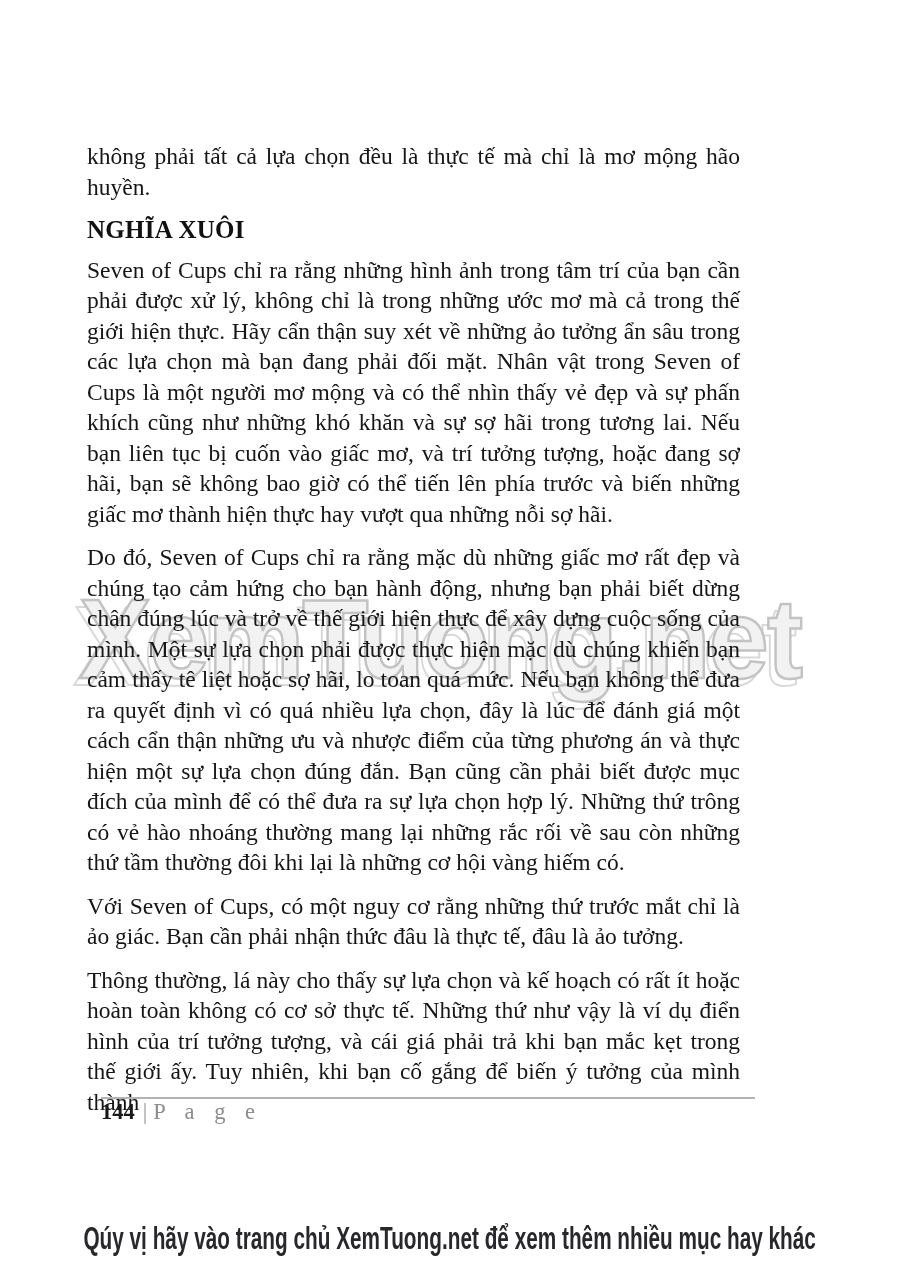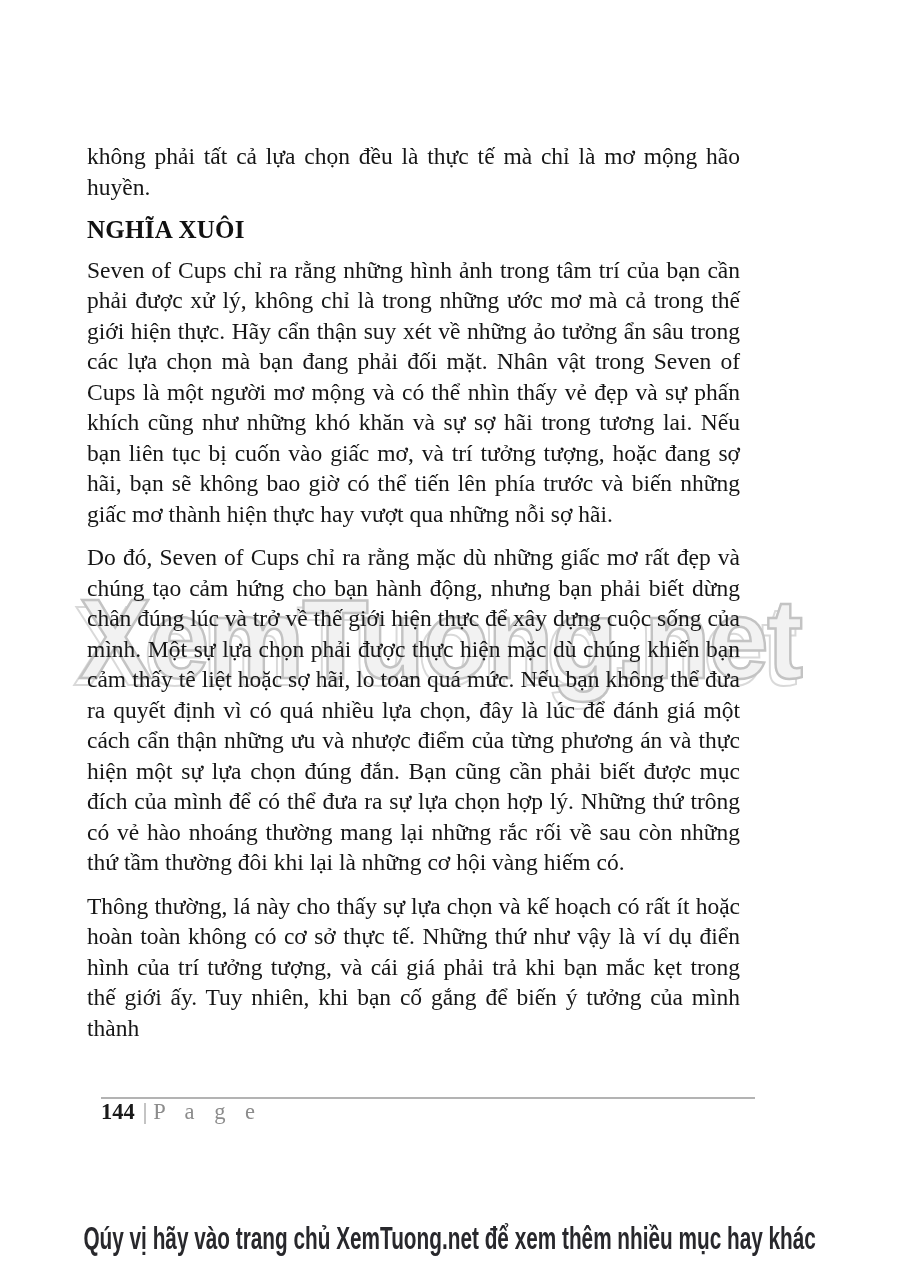--- a/index.html
+++ b/index.html
@@ -121,20 +121,21 @@
 
   <div class="content">
     <p>không phải tất cả lựa chọn đều là thực tế mà chỉ là mơ mộng hão huyền.</p>
 
     <div class="section-heading">NGHĨA XUÔI</div>
 
     <p>Seven of Cups chỉ ra rằng những hình ảnh trong tâm trí của bạn cần phải được xử lý, không chỉ là trong những ước mơ mà cả trong thế giới hiện thực. Hãy cẩn thận suy xét về những ảo tưởng ẩn sâu trong các lựa chọn mà bạn đang phải đối mặt. Nhân vật trong Seven of Cups là một người mơ mộng và có thể nhìn thấy vẻ đẹp và sự phấn khích cũng như những khó khăn và sự sợ hãi trong tương lai. Nếu bạn liên tục bị cuốn vào giấc mơ, và trí tưởng tượng, hoặc đang sợ hãi, bạn sẽ không bao giờ có thể tiến lên phía trước và biến những giấc mơ thành hiện thực hay vượt qua những nỗi sợ hãi.</p>
 
     <p>Do đó, Seven of Cups chỉ ra rằng mặc dù những giấc mơ rất đẹp và chúng tạo cảm hứng cho bạn hành động, nhưng bạn phải biết dừng chân đúng lúc và trở về thế giới hiện thực để xây dựng cuộc sống của mình. Một sự lựa chọn phải được thực hiện mặc dù chúng khiến bạn cảm thấy tê liệt hoặc sợ hãi, lo toan quá mức. Nếu bạn không thể đưa ra quyết định vì có quá nhiều lựa chọn, đây là lúc để đánh giá một cách cẩn thận những ưu và nhược điểm của từng phương án và thực hiện một sự lựa chọn đúng đắn. Bạn cũng cần phải biết được mục đích của mình để có thể đưa ra sự lựa chọn hợp lý. Những thứ trông có vẻ hào nhoáng thường mang lại những rắc rối về sau còn những thứ tầm thường đôi khi lại là những cơ hội vàng hiếm có.</p>
 
+    <p>Với Seven of Cups, có một nguy cơ rằng những thứ trước mắt chỉ là ảo giác. Bạn cần phải nhận thức đâu là thực tế, đâu là ảo tưởng.</p>
 
     <p>Thông thường, lá này cho thấy sự lựa chọn và kế hoạch có rất ít hoặc hoàn toàn không có cơ sở thực tế. Những thứ như vậy là ví dụ điển hình của trí tưởng tượng, và cái giá phải trả khi bạn mắc kẹt trong thế giới ấy. Tuy nhiên, khi bạn cố gắng để biến ý tưởng của mình thành</p>
   </div>
 
   <div class="page-footer">
     <span class="page-number">144</span><span class="footer-sep">|</span><span class="page-label">P a g e</span>
   </div>
 
   <div class="banner">
     <span class="banner-text">Qúy vị hãy vào trang chủ XemTuong.net để xem thêm nhiều mục hay khác</span>

